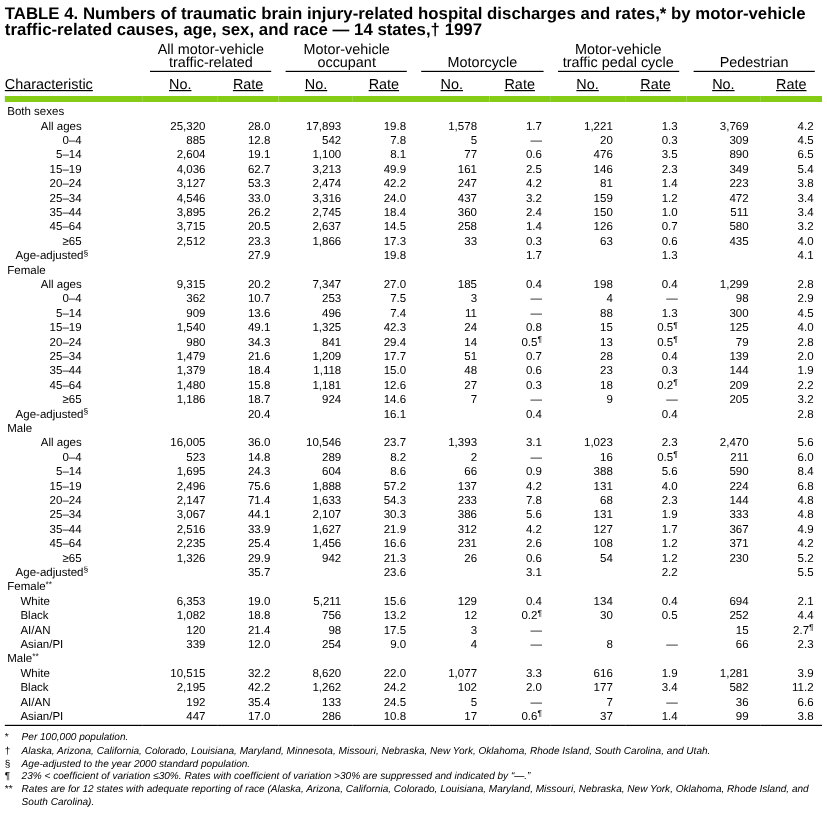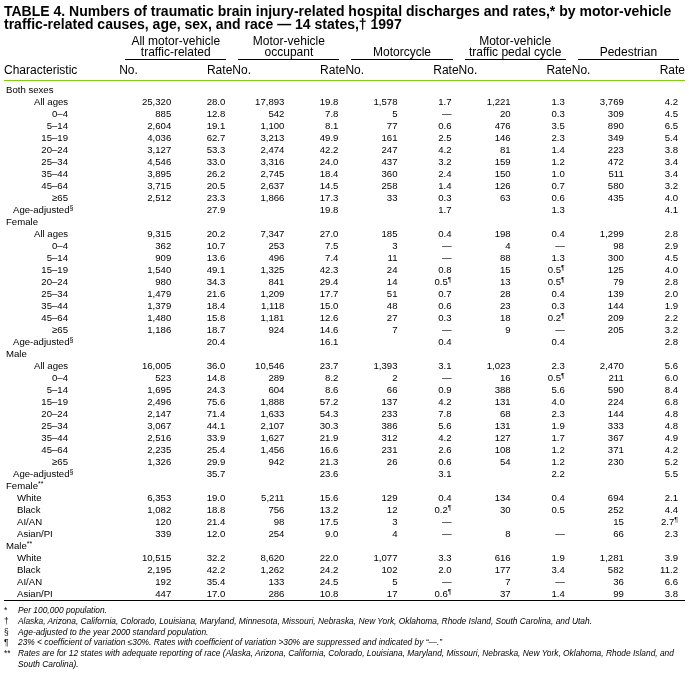--- a/index.html
+++ b/index.html
@@ -10,24 +10,24 @@
     padding:5px 3px 0 4px;
   }
   .title{font-weight:bold;font-size:14px;line-height:12.5px;margin-bottom:6px;width:681px;}
   table{border-collapse:collapse;table-layout:fixed;width:681px;border-bottom:1px solid #000;}
   col.c-char{width:115px;}
   col.c-no{width:62px;}
   col.c-rate{width:51px;}
   th{font-weight:normal;font-size:12px;}
   .grp{vertical-align:bottom;padding:0;}
   .grp-inner{white-space:pre-line;text-align:center;line-height:10.5px;border-bottom:1px solid #000;padding:0 0 2px 0;margin:0 6px;}
-  tr.subhead th{border-bottom:1px solid #84cc16;padding:3px 0 3px 0;vertical-align:bottom;}
+  tr.subhead th{border-bottom:5px solid #84cc16;padding:3px 0 3px 0;vertical-align:bottom;text-decoration:underline;}
   th.h-char{text-align:left;padding-left:2px;}
-  th.h-no{text-align:left;padding-right:15px;}
-  th.h-rate{text-align:right;padding-right:11px;}
+  th.h-no{text-align:center;padding-right:15px;}
+  th.h-rate{padding-right:11px;}
   tbody td{height:12px;line-height:12px;padding:0;white-space:nowrap;font-size:9.6px;}
   tbody tr:first-child td{padding-top:3px;}
   td.char{text-align:left;overflow:hidden;}
   td.sec{padding-left:2px;}
   .lbl-allages{padding-left:30px;display:inline-block;}
   .lbl-age{display:inline-block;width:64px;text-align:right;}
   .lbl-adj{padding-left:9px;display:inline-block;}
   .lbl-race{padding-left:13px;display:inline-block;}
   td.no{text-align:right;padding-right:10px;}
   td.rate{text-align:right;padding-right:7px;}

